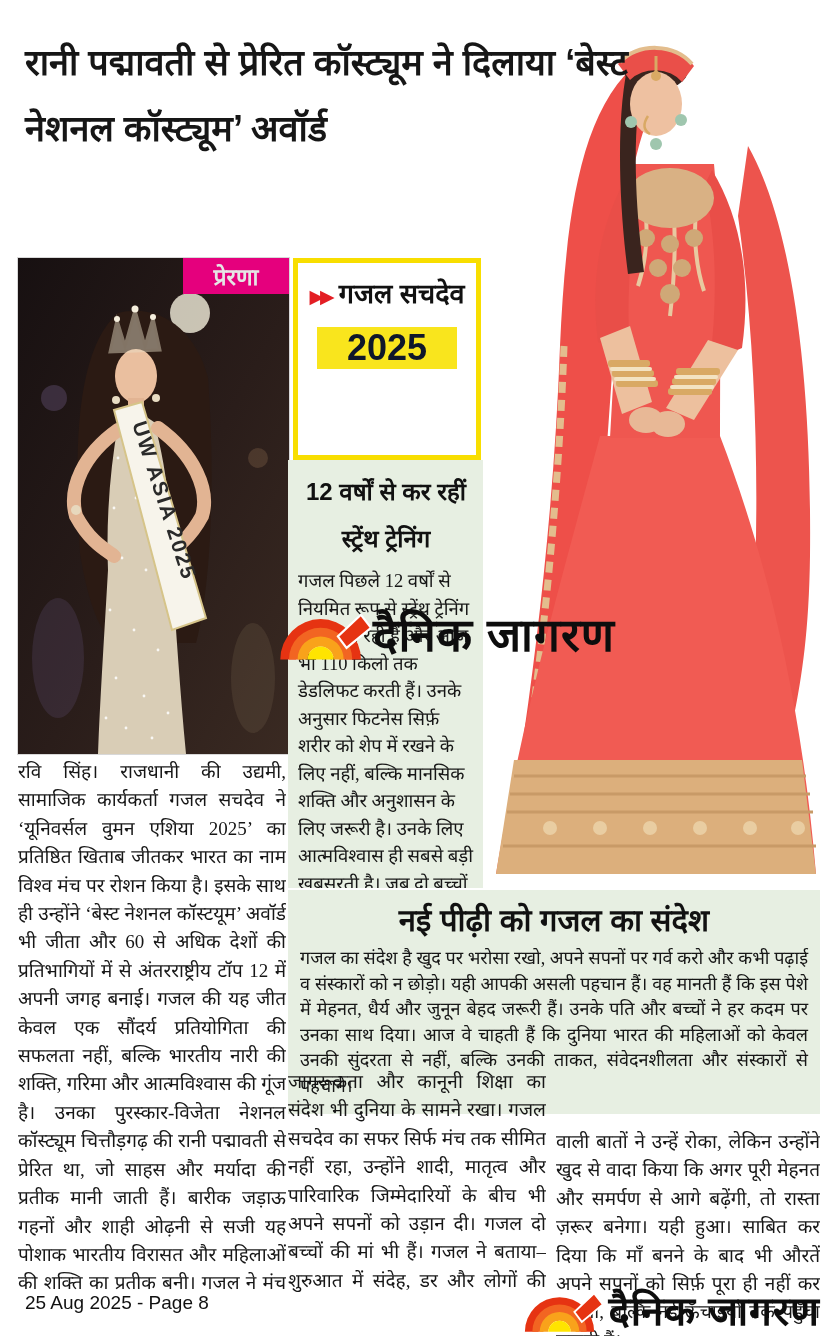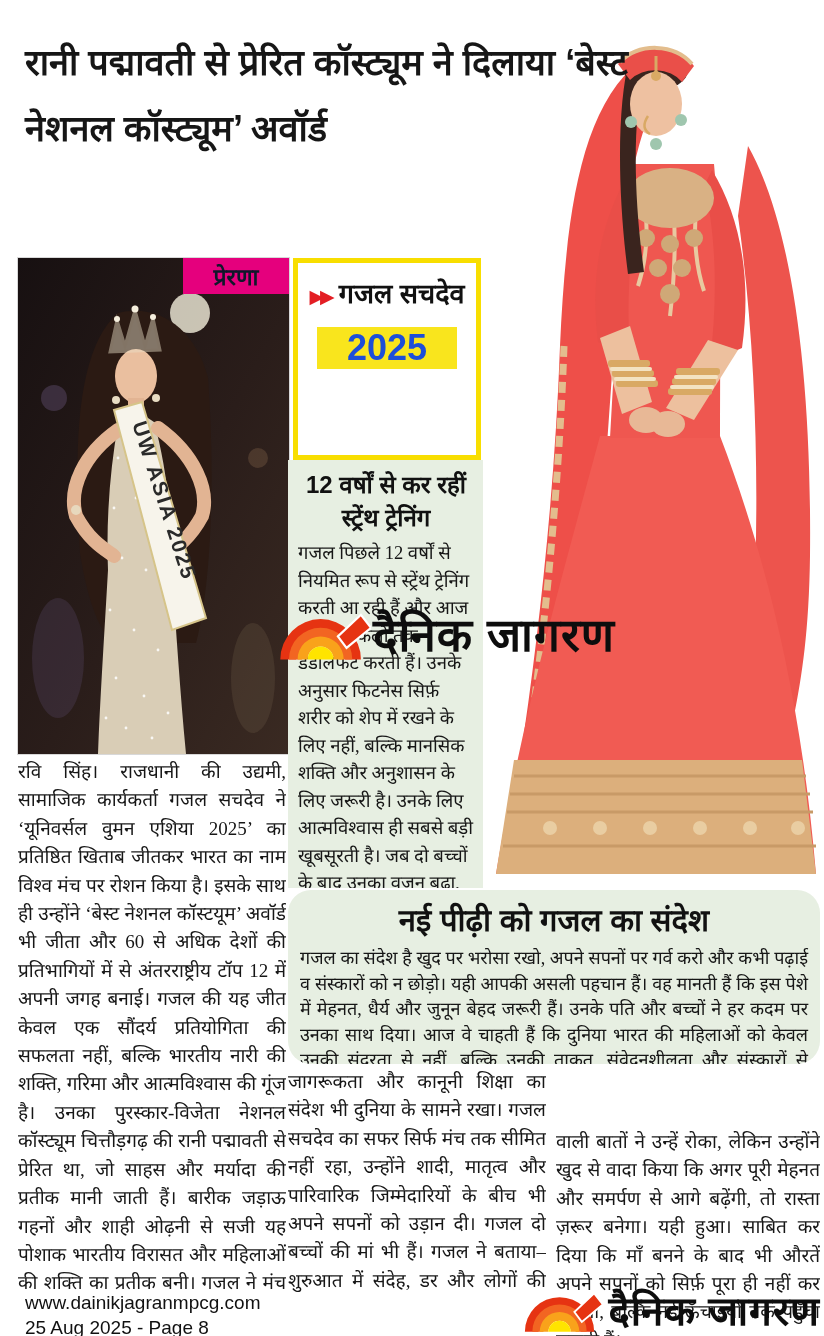--- a/index.html
+++ b/index.html
@@ -9,51 +9,51 @@
   
   .headline{position:absolute;left:25px;top:30px;width:665px;z-index:4;
     font-family:"Liberation Sans","DejaVu Sans",sans-serif;
     font-weight:bold;font-size:36px;line-height:66px;color:#161616;letter-spacing:0;}
 
   
   .left-photo{position:absolute;left:18px;top:258px;width:271px;height:496px;z-index:2;
     outline:1px solid #d8d8d8;}
   .left-photo svg{display:block;}
   .tag{position:absolute;left:183px;top:258px;width:106px;height:36px;z-index:5;
-    background:#e5007d;color:#0f172a;display:flex;align-items:center;justify-content:center;
+    background:#e5007d;color:#e5e5e5;display:flex;align-items:center;justify-content:center;
     font-family:"Liberation Sans","DejaVu Sans",sans-serif;font-weight:bold;font-size:23px;}
 
   
   .right-photo{position:absolute;left:480px;top:16px;width:344px;height:866px;z-index:1;}
 
   
   .hbox{position:absolute;left:293px;top:258px;width:188px;height:202px;z-index:3;
     box-sizing:border-box;border:5px solid #f8de00;background:#fff;text-align:center;
     font-family:"Liberation Sans","DejaVu Sans",sans-serif;overflow:hidden;}
   .hbox .line{font-weight:bold;font-size:27px;line-height:46px;color:#111;}
   .hbox .line:first-child{margin-top:8px;}
   .chev{color:#e31e24;font-size:19px;letter-spacing:-4px;margin-right:8px;}
   .year{display:block;margin:7px auto 0;width:140px;background:#f9e51d;
-    font-weight:bold;font-size:36px;line-height:42px;color:#1d4ed8;}
+    font-weight:bold;font-size:36px;line-height:42px;color:#0f172a;}
 
   
   .tbox{position:absolute;left:288px;top:460px;width:195px;height:428px;z-index:2;
     box-sizing:border-box;background:#e7efe2;padding:8px 9px 0 10px;overflow:hidden;}
   .tbox h3{margin:0 0 6px 0;text-align:center;font-family:"Liberation Sans","DejaVu Sans",sans-serif;
-    font-weight:bold;font-size:24px;line-height:33px;color:#111;}
+    font-weight:bold;font-size:24px;line-height:47px;color:#111;}
   .tbox p{margin:0;font-size:18.5px;line-height:27.5px;color:#161616;}
 
   
   .watermark{position:absolute;left:276px;top:602px;z-index:6;display:flex;align-items:center;}
   .watermark .wm-text{font-family:"Liberation Sans","DejaVu Sans",sans-serif;
     font-weight:bold;font-size:46px;color:#0d0d0d;margin-left:2px;letter-spacing:1px;}
 
   
-  .mbox{position:absolute;left:288px;top:890px;width:532px;height:174px;z-index:2;
-    box-sizing:border-box;background:#e7efe2;padding:6px 12px 0 12px;overflow:hidden;border-radius:23px;}
+  .mbox{position:absolute;left:288px;top:890px;width:532px;height:224px;z-index:2;
+    box-sizing:border-box;background:#e7efe2;padding:6px 12px 0 12px;overflow:hidden;}
   .mbox h2{margin:2px 0 6px 0;text-align:center;font-family:"Liberation Sans","DejaVu Sans",sans-serif;
     font-weight:bold;font-size:31px;color:#111;}
   .mbox p{margin:0;font-size:18px;line-height:25.5px;text-align:justify;color:#161616;}
 
   
   .col{position:absolute;font-size:19px;line-height:28.4px;text-align:justify;
     color:#161616;overflow:hidden;z-index:2;}
   .col .byline{font-weight:normal;}
   .col1{left:18px;top:758px;width:268px;height:534px;}
   .col2{left:288px;top:1068px;width:258px;height:226px;}
@@ -241,21 +241,20 @@
     <p>गजल का संदेश है खुद पर भरोसा रखो, अपने सपनों पर गर्व करो और कभी पढ़ाई व संस्कारों को न छोड़ो। यही आपकी असली पहचान हैं। वह मानती हैं कि इस पेशे में मेहनत, धैर्य और जुनून बेहद जरूरी हैं। उनके पति और बच्चों ने हर कदम पर उनका साथ दिया। आज वे चाहती हैं कि दुनिया भारत की महिलाओं को केवल उनकी सुंदरता से नहीं, बल्कि उनकी ताकत, संवेदनशीलता और संस्कारों से पहचाने।</p>
   </div>
 
   <div class="col col1">
     <span class="byline">रवि सिंह।</span><span> राजधानी की उद्यमी, सामाजिक कार्यकर्ता गजल सचदेव ने ‘यूनिवर्सल वुमन एशिया 2025’ का प्रतिष्ठित खिताब जीतकर भारत का नाम विश्व मंच पर रोशन किया है। इसके साथ ही उन्होंने ‘बेस्ट नेशनल कॉस्टयूम’ अवॉर्ड भी जीता और 60 से अधिक देशों की प्रतिभागियों में से अंतरराष्ट्रीय टॉप 12 में अपनी जगह बनाई। गजल की यह जीत केवल एक सौंदर्य प्रतियोगिता की सफलता नहीं, बल्कि भारतीय नारी की शक्ति, गरिमा और आत्मविश्वास की गूंज है। उनका पुरस्कार-विजेता नेशनल कॉस्ट्यूम चित्तौड़गढ़ की रानी पद्मावती से प्रेरित था, जो साहस और मर्यादा की प्रतीक मानी जाती हैं। बारीक जड़ाऊ गहनों और शाही ओढ़नी से सजी यह पोशाक भारतीय विरासत और महिलाओं की शक्ति का प्रतीक बनी। गजल ने मंच पर सिर्फ़ अपने रूप से नहीं, बल्कि अपने सामाजिक प्रोजेक्ट ‘सुरक्षा चक्र’ के जरिए लड़कियों की सुरक्षा,</span>
   </div>
   <div class="col col2">जागरूकता और कानूनी शिक्षा का संदेश भी दुनिया के सामने रखा। गजल सचदेव का सफर सिर्फ मंच तक सीमित नहीं रहा, उन्होंने शादी, मातृत्व और पारिवारिक जिम्मेदारियों के बीच भी अपने सपनों को उड़ान दी। गजल दो बच्चों की मां भी हैं। गजल ने बताया– शुरुआत में संदेह, डर और लोगों की हतोत्साहित करने</div>
   <div class="col col3">वाली बातों ने उन्हें रोका, लेकिन उन्होंने खुद से वादा किया कि अगर पूरी मेहनत और समर्पण से आगे बढ़ेंगी, तो रास्ता ज़रूर बनेगा। यही हुआ। साबित कर दिया कि माँ बनने के बाद भी औरतें अपने सपनों को सिर्फ़ पूरा ही नहीं कर सकतीं, बल्कि नई ऊँचाइयों तक पहुँचा सकती हैं।</div>
 
   <div class="footer-left">
-    <div>www.dainikjagranmpcg.com</div>
     <div>25 Aug 2025 - Page 8</div>
   </div>
   <div class="footer-logo">
     <svg width="82" height="47" viewBox="0 0 132 76" xmlns="http://www.w3.org/2000/svg">
       <path d="M6 74 A56 56 0 0 1 118 74 L96 74 A34 34 0 0 0 28 74 Z" fill="#e63312"></path>
       <path d="M18 74 A44 44 0 0 1 106 74 L88 74 A26 26 0 0 0 36 74 Z" fill="#f26522"></path>
       <path d="M30 74 A32 32 0 0 1 94 74 L80 74 A18 18 0 0 0 44 74 Z" fill="#f9a21b"></path>
       <path d="M44 74 A18 18 0 0 1 80 74 Z" fill="#ffe400"></path>
       <path d="M86 42 L118 12 L132 30 L98 58 Z" fill="#e63312" stroke="#ffffff" stroke-width="3"></path>
     </svg>

